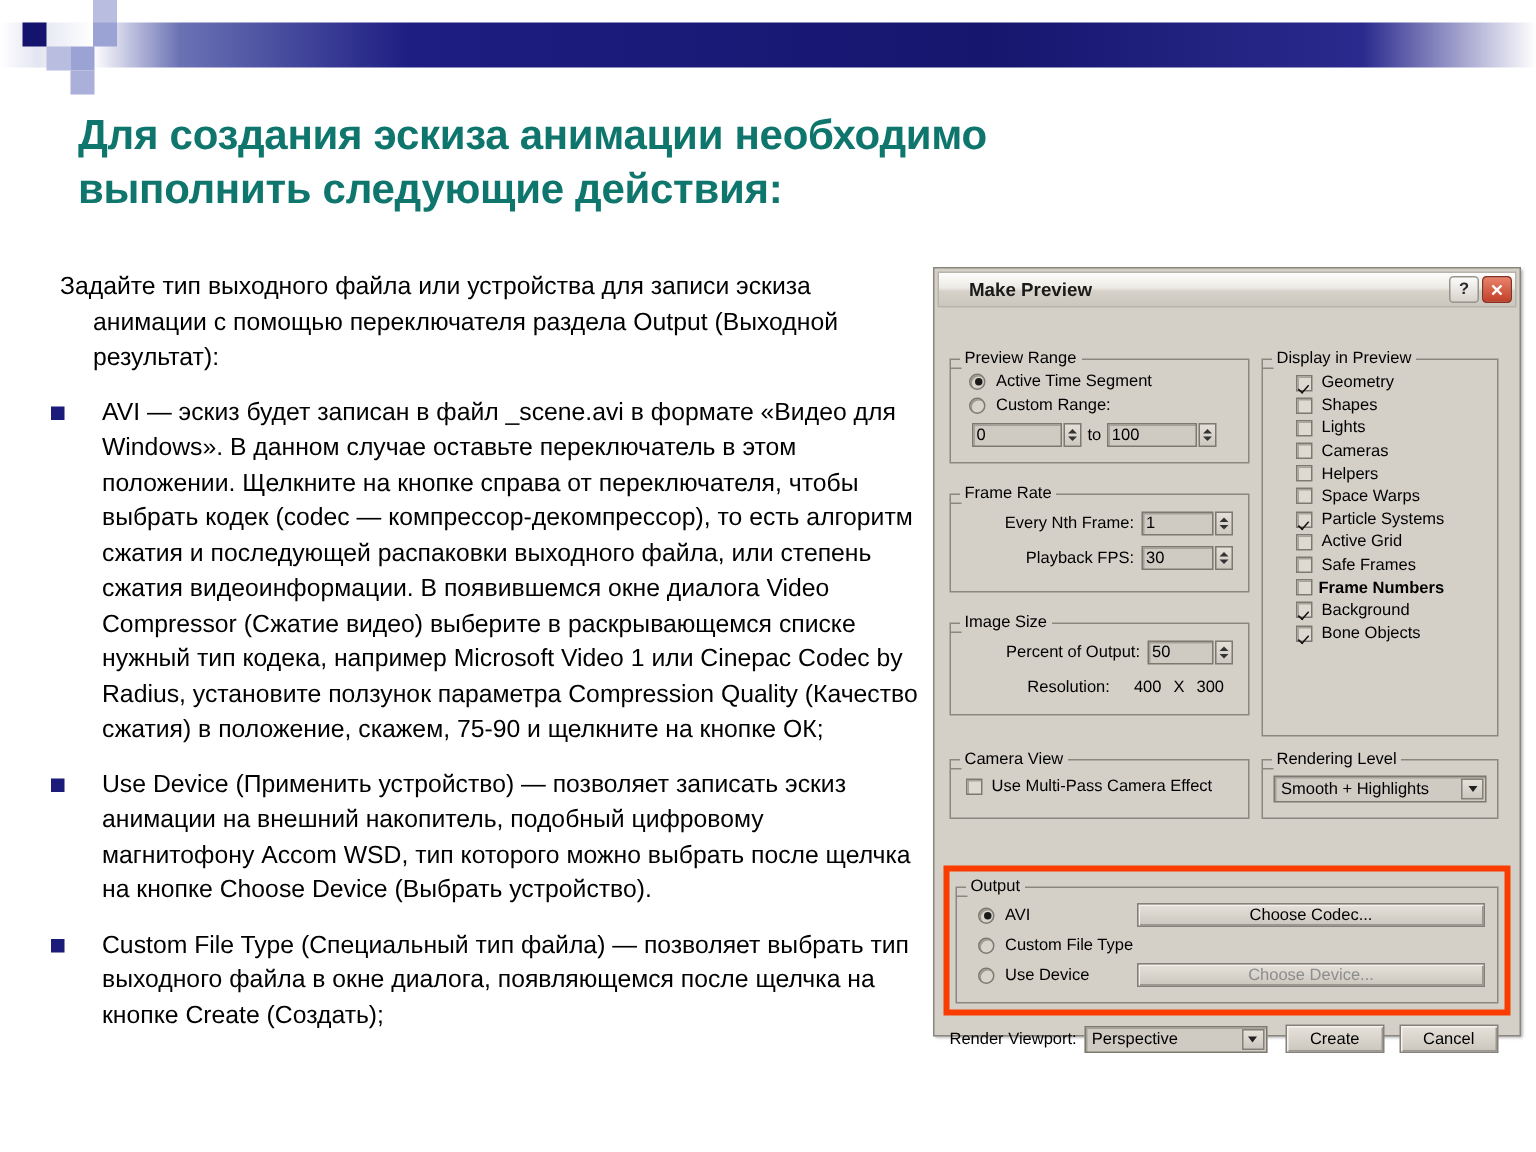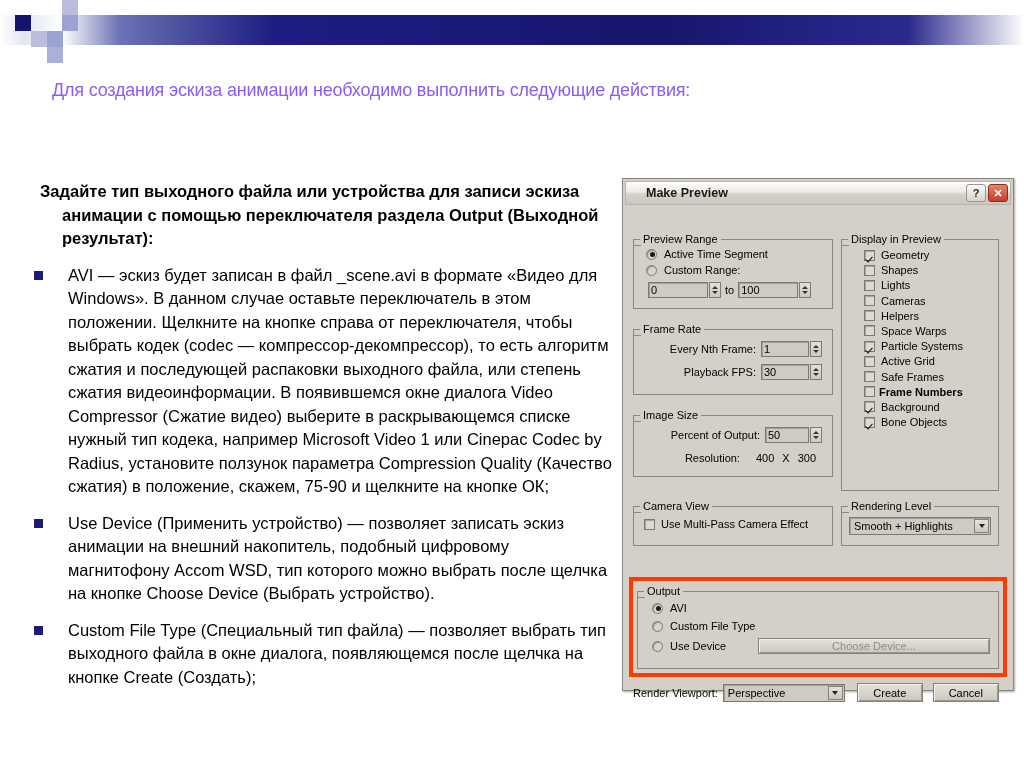--- a/index.html
+++ b/index.html
@@ -26,32 +26,32 @@
   #sq-l4    { left: 62px;  top: 0px;  width: 16px; height: 16px; background: #b9bee0; }
   #sq-l5    { left: 62px;  top: 15px; width: 16px; height: 16px; background: #9ba3d4; }
   #banner-fadeL {
     position: absolute; left: 0; top: 15px; width: 62px; height: 30px;
     background: linear-gradient(to right, #ffffff 0%, #e3e5f2 40%, #ffffff 100%);
   }
 
   
   #title {
     position: absolute; left: 52px; top: 72px; width: 700px;
-    font-size: 18px; font-weight: normal; color: #8b5cf6;
+    font-size: 28px; font-weight: bold; color: #0f766e;
     line-height: 36px; letter-spacing: -0.2px;
   }
 
   
   #content { position: absolute; left: 22px; top: 180px; width: 590px; }
   .para {
     font-size: 16.5px; color: #000; line-height: 23.5px;
     margin-bottom: 13px; position: relative;
   }
   .para.intro { padding-left: 18px; text-indent: -0px; }
-  .para.intro .t { display: block; padding-left: 22px; text-indent: -22px; font-weight: bold; }
+  .para.intro .t { display: block; padding-left: 22px; text-indent: -22px; }
   .bullet { padding-left: 46px; position: relative; }
   .bullet .mark {
     position: absolute; left: 12px; top: 7px;
     width: 9px; height: 9px; background: #1b1b7a;
   }
 
   
   #dialog {
     position: absolute; left: 622px; top: 178px; width: 392px; height: 513px;
     background: #d4d0c8;
@@ -343,20 +343,21 @@
         <span>Smooth + Highlights</span>
         <span class="arr"></span>
       </div>
     </fieldset>
 
     <fieldset class="grp" style="position:absolute; left:14px; top:380px; width:362px; height:84px;">
       <legend>Output</legend>
       <div class="row" style="margin:5px 8px 0 14px;">
         <span class="radio on"></span>
         <span class="lbl" style="margin-left:7px; width:88px;">AVI</span>
+        <div class="pbtn" style="flex:1; height:16px;">Choose Codec...</div>
       </div>
       <div class="row" style="margin:6px 8px 0 14px;">
         <span class="radio"></span>
         <span class="lbl" style="margin-left:7px;">Custom File Type</span>
       </div>
       <div class="row" style="margin:6px 8px 0 14px;">
         <span class="radio"></span>
         <span class="lbl" style="margin-left:7px; width:88px;">Use Device</span>
         <div class="pbtn dis" style="flex:1; height:16px;">Choose Device...</div>
       </div>

